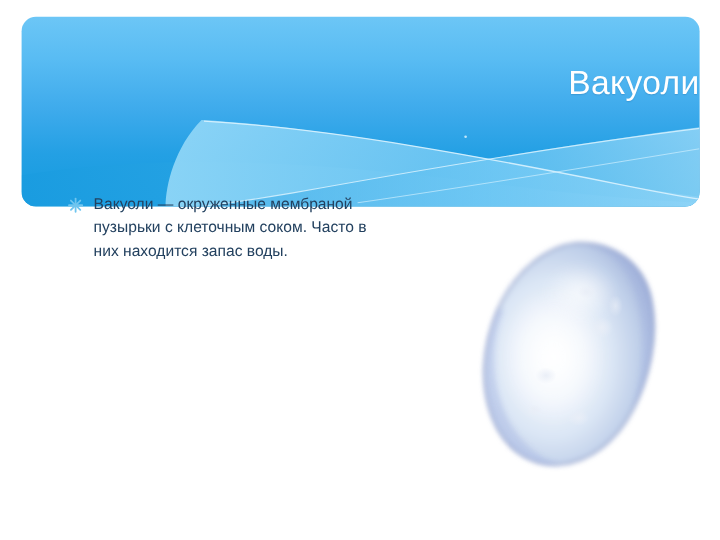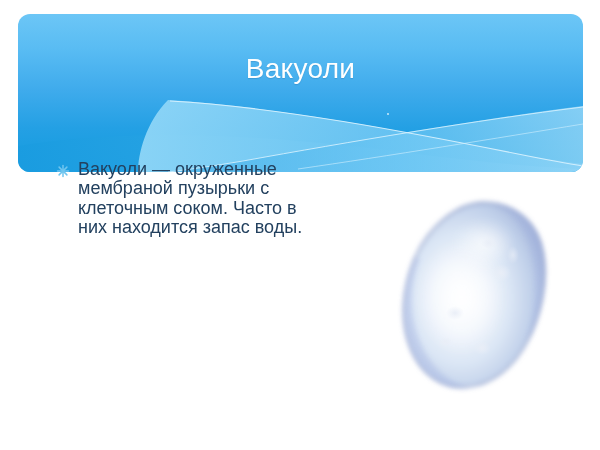--- a/index.html
+++ b/index.html
@@ -48,21 +48,21 @@
     width: 100%;
     height: 100%;
     display: block;
   }
 
   #title-text {
     position: absolute;
     left: 0;
     top: 40px;
     width: 100%;
-    text-align: center;
+    text-align: right;
     color: #ffffff;
     font-size: 28px;
     font-weight: 400;
     letter-spacing: 0.3px;
     line-height: 1.1;
     text-shadow: 0 1px 1px rgba(0,60,110,0.18);
     z-index: 3;
   }
 
   
@@ -83,21 +83,21 @@
     position: absolute;
     left: 0px;
     top: 4px;
     width: 14px;
     height: 14px;
     display: block;
   }
 
   #body-text {
     color: #23415f;
-    font-size: 18px;
+    font-size: 13px;
     line-height: 19.4px;
     font-weight: 400;
     white-space: pre-line;
     margin: 0;
   }
 
   
   #vacuole-image {
     position: absolute;
     left: 388px;

